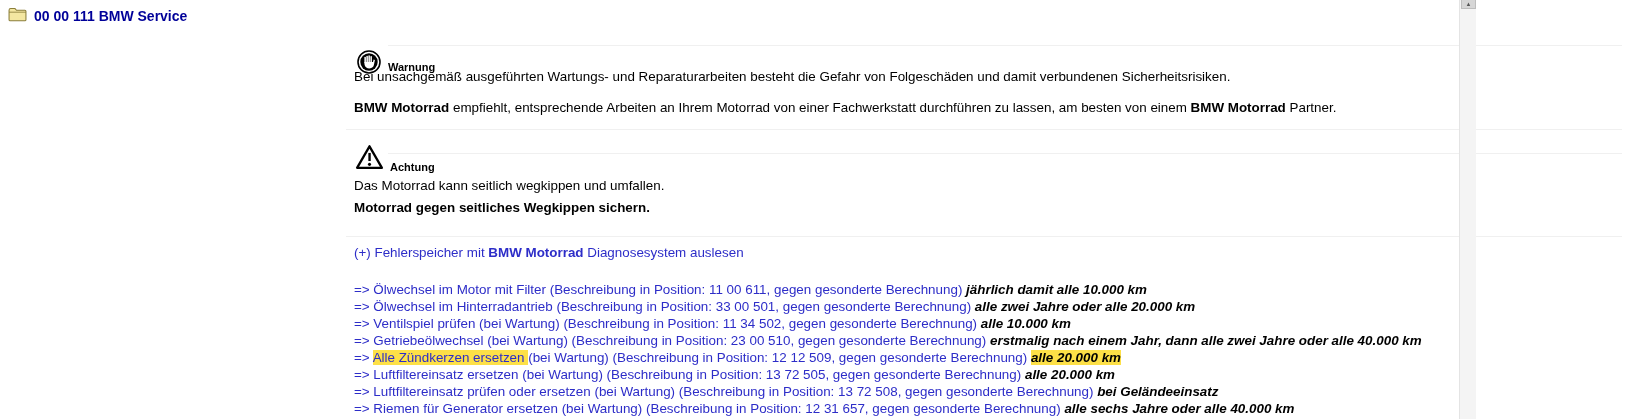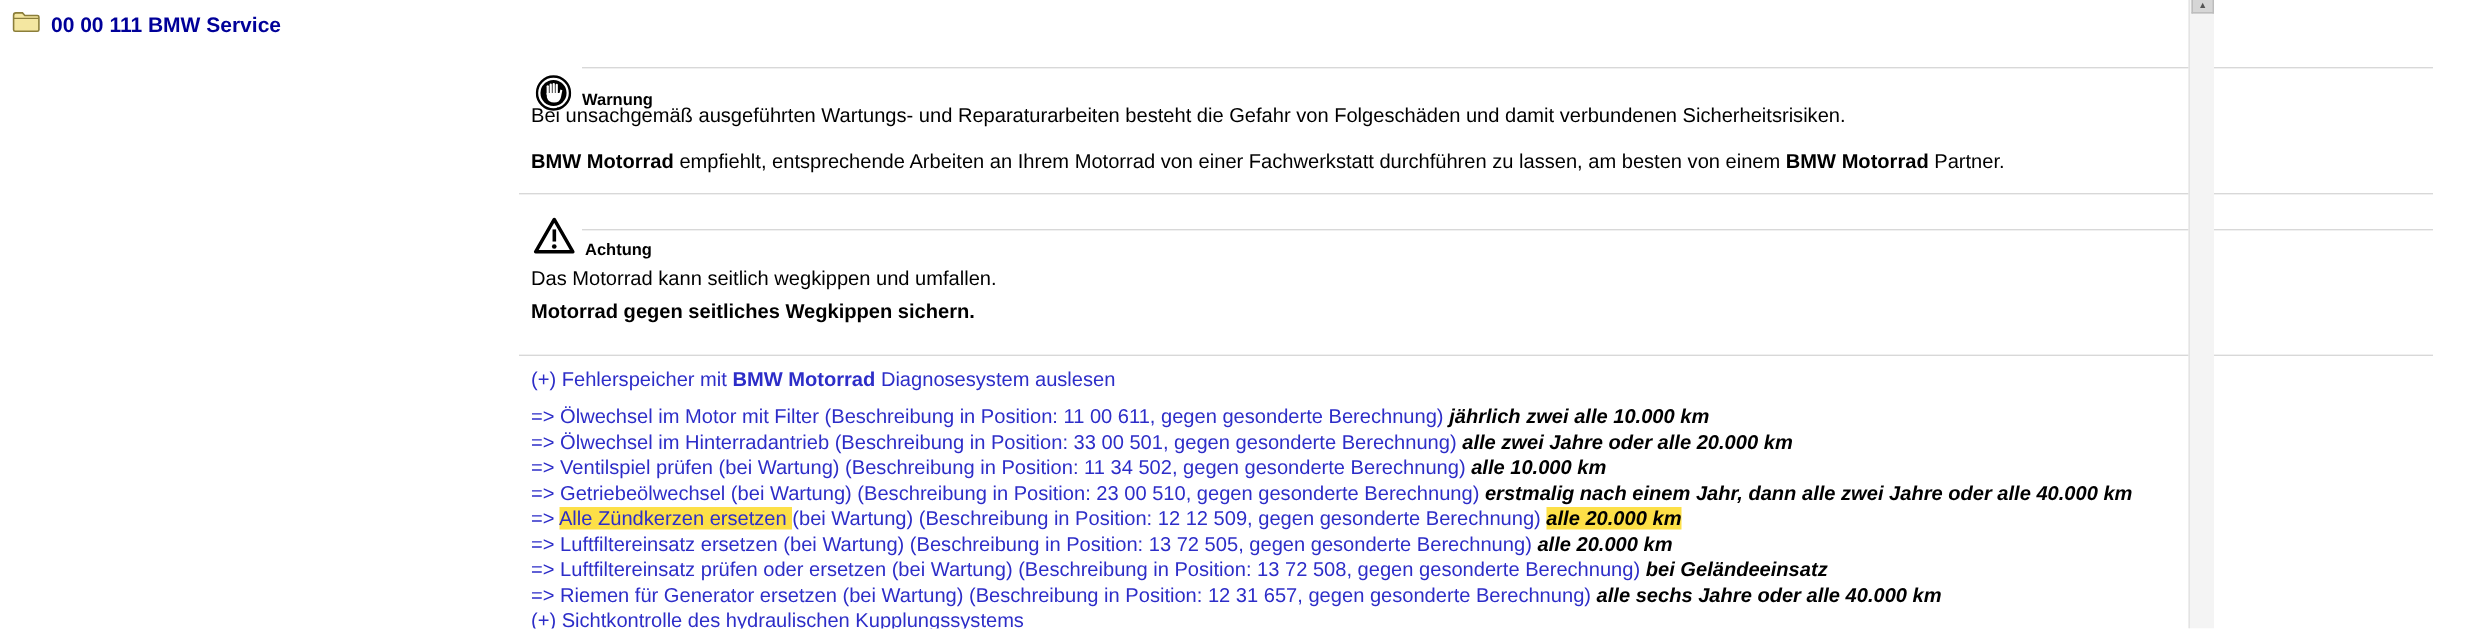--- a/index.html
+++ b/index.html
@@ -18,21 +18,21 @@
   .rule.full-rule { left:0; right:0; }
 
   .sec-icon { position:absolute; }
   .sec-title { position:absolute; font-weight:bold; font-size:11px; white-space:pre; }
   .para { position:absolute; left:8px; white-space:pre; }
   .b { font-weight:bold; }
 
   
   .links { position:absolute; left:8px; top:244px; }
   .link-row { white-space:pre; line-height:17px; height:17px; }
-  .link-row.first { margin-bottom:8px; }
+  .link-row.first { margin-bottom:20px; }
   .link { color:#2D2DC8; }
   .note { color:#000; font-weight:bold; font-style:italic; }
   .hl { background:#fde047; }
 
   
   .scrollbar { position:absolute; right:0; top:0; width:17px; height:419px;
     background:#f4f4f4; border-left:1px solid #e4e4e4; }
   .scroll-btn { position:absolute; top:0; left:1px; width:15px; height:9px;
     background:#d6d6d6; border:1px solid #bdbdbd; border-top:none;
     font-size:6px; color:#555; text-align:center; line-height:8px; }
@@ -81,21 +81,21 @@
         <circle cx="14" cy="19.6" r="1.5" fill="#000"></circle>
       </svg>
     </span>
     <span class="sec-title" style="left:44px; top:161px;">Achtung</span>
     <div class="para" style="top:178px;">Das Motorrad kann seitlich wegkippen und umfallen.</div>
     <div class="para" style="top:200px;font-weight:bold;">Motorrad gegen seitliches Wegkippen sichern.</div>
     <div class="rule full-rule" style="top:236px;"></div>
 
     <div class="links">
         <div class="link-row first"><span class="link">(+) Fehlerspeicher mit </span><span class="link b">BMW Motorrad</span><span class="link"> Diagnosesystem auslesen</span></div>
-        <div class="link-row"><span class="link">=&gt; Ölwechsel im Motor mit Filter (Beschreibung in Position: 11 00 611, gegen gesonderte Berechnung) </span><span class="note">jährlich zwei alle 10.000 km</span></div>
+        <div class="link-row"><span class="link">=&gt; Ölwechsel im Motor mit Filter (Beschreibung in Position: 11 00 611, gegen gesonderte Berechnung) </span><span class="note">jährlich damit alle 10.000 km</span></div>
         <div class="link-row"><span class="link">=&gt; Ölwechsel im Hinterradantrieb (Beschreibung in Position: 33 00 501, gegen gesonderte Berechnung) </span><span class="note">alle zwei Jahre oder alle 20.000 km</span></div>
         <div class="link-row"><span class="link">=&gt; Ventilspiel prüfen (bei Wartung) (Beschreibung in Position: 11 34 502, gegen gesonderte Berechnung) </span><span class="note">alle 10.000 km</span></div>
         <div class="link-row"><span class="link">=&gt; Getriebeölwechsel (bei Wartung) (Beschreibung in Position: 23 00 510, gegen gesonderte Berechnung) </span><span class="note">erstmalig nach einem Jahr, dann alle zwei Jahre oder alle 40.000 km</span></div>
         <div class="link-row"><span class="link">=&gt; </span><span class="link hl">Alle Zündkerzen ersetzen </span><span class="link">(bei Wartung) (Beschreibung in Position: 12 12 509, gegen gesonderte Berechnung) </span><span class="note hl">alle 20.000 km</span></div>
         <div class="link-row"><span class="link">=&gt; Luftfiltereinsatz ersetzen (bei Wartung) (Beschreibung in Position: 13 72 505, gegen gesonderte Berechnung) </span><span class="note">alle 20.000 km</span></div>
         <div class="link-row"><span class="link">=&gt; Luftfiltereinsatz prüfen oder ersetzen (bei Wartung) (Beschreibung in Position: 13 72 508, gegen gesonderte Berechnung) </span><span class="note">bei Geländeeinsatz</span></div>
         <div class="link-row"><span class="link">=&gt; Riemen für Generator ersetzen (bei Wartung) (Beschreibung in Position: 12 31 657, gegen gesonderte Berechnung) </span><span class="note">alle sechs Jahre oder alle 40.000 km</span></div>
         <div class="link-row"><span class="link">(+) Sichtkontrolle des hydraulischen Kupplungssystems</span></div>
       </div>
 

